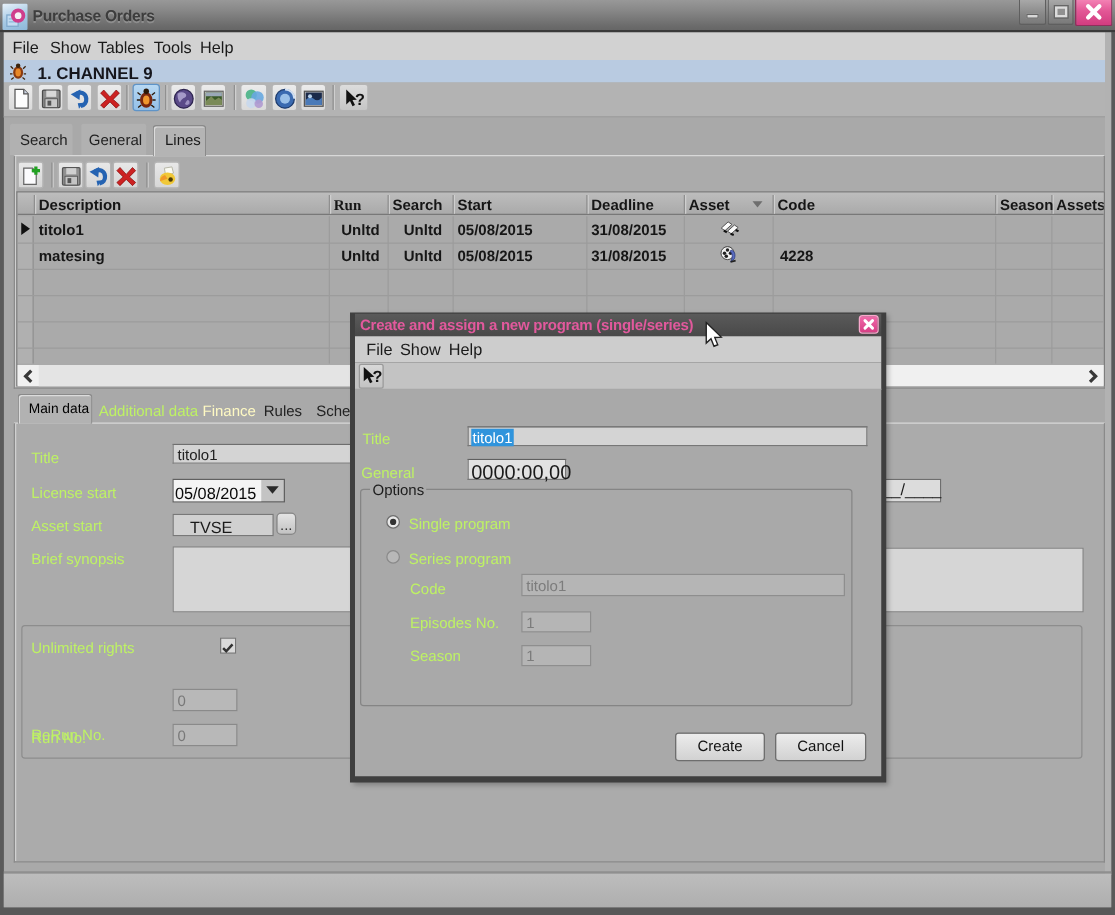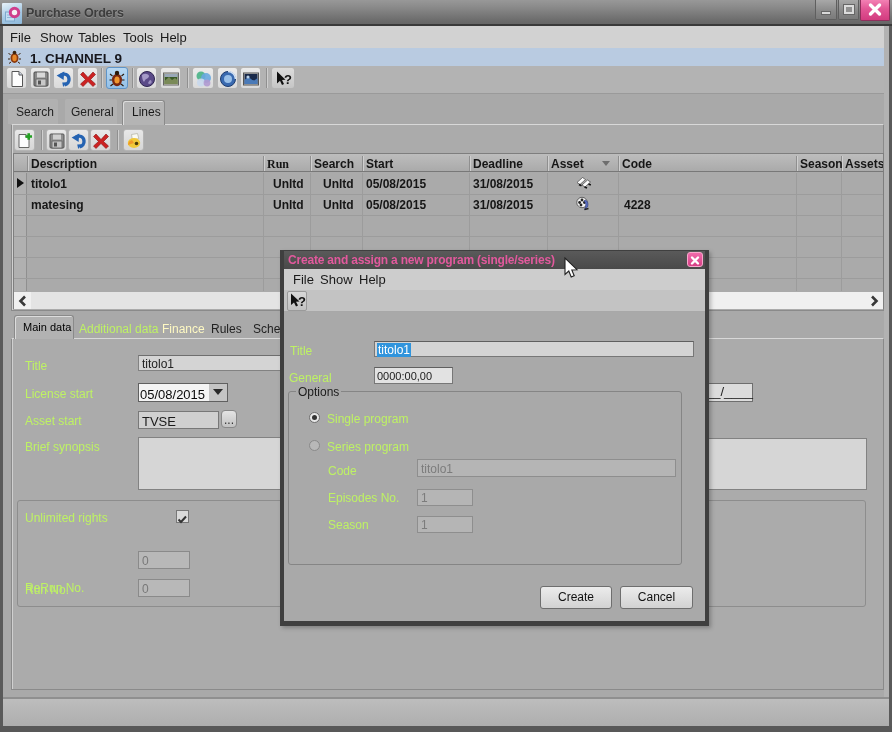--- a/index.html
+++ b/index.html
@@ -300,21 +300,21 @@
 
 <div class="lbl" style="left:25px;top:387px;">License start</div>
 <div class="abs" style="left:138px;top:383px;width:90px;height:19px;background:#c4c4c4;border:1px solid #606060;"></div>
 <div class="abs" style="left:139px;top:384px;width:70px;height:17px;background:#f4f4f4;"></div>
 <div class="abs" style="left:140px;top:387px;font-size:13px;color:#0a0a0a;">05/08/2015</div>
 
 <div class="abs" style="left:213px;top:389px;width:0;height:0;border-left:5.5px solid transparent;border-right:5.5px solid transparent;border-top:6.5px solid #2a2a2a;"></div>
 
 <div class="lbl" style="left:25px;top:414px;">Asset start</div>
 <div class="abs" style="left:138px;top:411px;width:81px;height:18px;background:#d0d0d0;border:1px solid #787878;"></div>
-<div class="abs" style="left:142px;top:414px;font-size:13px;color:#1a1a1a;text-align:center;">TVSE</div>
+<div class="abs" style="left:152px;top:414px;font-size:13px;color:#1a1a1a;text-align:center;">TVSE</div>
 <div class="abs" style="left:221px;top:410px;width:16px;height:18px;background:linear-gradient(#e4e4e4,#c2c2c2);border:1px solid #888;border-radius:4px;font-size:12px;color:#333;text-align:center;line-height:19px;">...</div>
 
 <div class="lbl" style="left:25px;top:440px;">Brief synopsis</div>
 <div class="abs" style="left:138px;top:437px;width:560px;height:53px;background:#d6d6d6;border:1px solid #828282;"></div>
 
 <div class="gbx" style="left:17px;top:500px;width:670px;height:107px;"></div>
 <div class="lbl" style="left:25px;top:511px;">Unlimited rights</div>
 <div class="abs" style="left:176px;top:510px;width:13px;height:13px;background:#dadada;border:1px solid #777;">
   <svg width="11" height="11" viewBox="0 0 11 11">
       <path d="M1.5 5.5 L4 8 L9 2.5" fill="none" stroke="#333" stroke-width="2"></path>
@@ -357,21 +357,21 @@
 </div>
 
 <div class="abs" style="left:284px;top:312px;width:421px;height:309px;background:#a9a9a9;"></div>
 
 <div class="lbl" style="left:290px;top:344px;">Title</div>
 <div class="abs" style="left:374px;top:341px;width:320px;height:16px;background:#d4d4d4;border:1px solid #777;border-top-color:#5f5f5f;"></div>
 <div class="abs" style="left:377px;top:343px;font-size:12px;color:#fff;background:#3094dc;padding:0 1px;">titolo1</div>
 
 <div class="lbl" style="left:289px;top:371px;">General</div>
 <div class="abs" style="left:374px;top:367px;width:79px;height:17px;background:#e2e2e2;border:1px solid #777;border-top-color:#5f5f5f;"></div>
-<div class="abs" style="left:377px;top:370px;font-size:11px;color:#1a1a1a;">0000:00,00</div>
+<div class="abs" style="left:377px;top:370px;font-size:16px;color:#1a1a1a;">0000:00,00</div>
 
 <div class="gbx" style="left:288px;top:391px;width:394px;height:174px;border-color:#858585;"></div>
 <div class="abs" style="left:296px;top:385px;font-size:12px;color:#1c1c1c;background:#a9a9a9;padding:0 2px;">Options</div>
 
 <div class="abs" style="left:309px;top:412px;width:11px;height:11px;border-radius:50%;background:#e8e8e8;border:1px solid #6e6e6e;"></div>
 <div class="abs" style="left:312px;top:415px;width:5px;height:5px;border-radius:50%;background:#333;"></div>
 <div class="lbl" style="left:327px;top:412px;">Single program</div>
 <div class="abs" style="left:309px;top:440px;width:11px;height:11px;border-radius:50%;background:#b8b8b8;border:1px solid #8a8a8a;"></div>
 <div class="lbl" style="left:327px;top:440px;">Series program</div>
 

